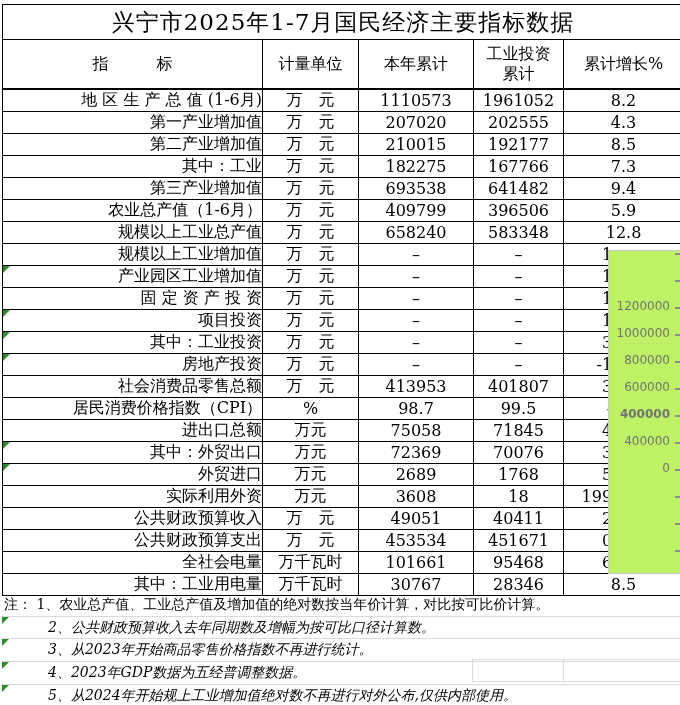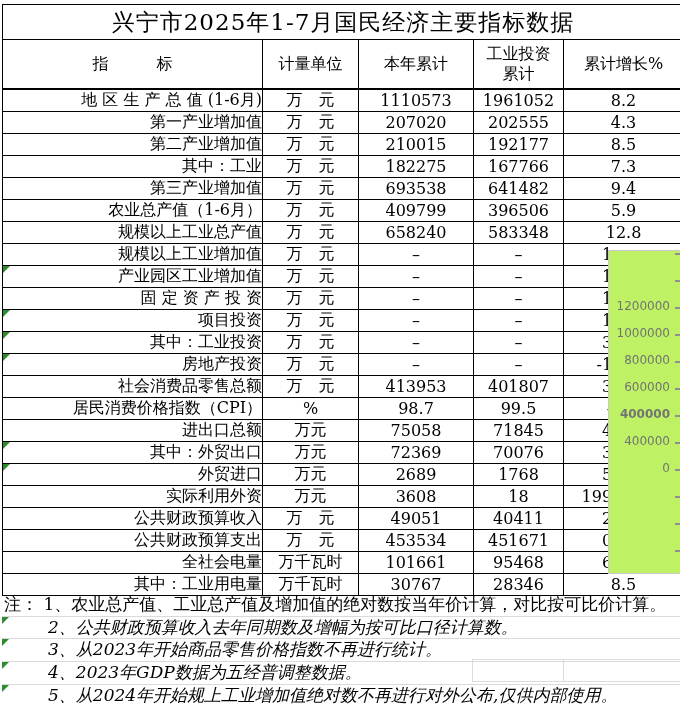--- a/index.html
+++ b/index.html
@@ -36,21 +36,21 @@
   .idt-3{padding-left:52px;}
   .idt-4{padding-left:70px;margin-top:40px;}
   
   .tri{
     position:absolute;top:0;left:0;width:0;height:0;
     border-top:7px solid #2e8b2e;border-right:7px solid transparent;
   }
   
   #notes{position:absolute;left:2px;top:594px;width:678px;}
   .note-row{
-    position:relative;height:21.7px;line-height:21.7px;font-size:17px;
+    position:relative;height:21.7px;line-height:21.7px;font-size:14px;
     white-space:nowrap;overflow:hidden;border-bottom:1px solid #dadada;
     padding-left:2px;
   }
   .note-row.ind{padding-left:46px;font-style:italic;}
   
   .ghost-cell{position:absolute;border:1px solid #dcdcdc;background:transparent;}
   
   #chart{
     position:absolute;left:608px;top:250px;width:72px;height:322px;
     background:#bef264;border:1px solid #c9c9c9;border-right:none;z-index:5;

